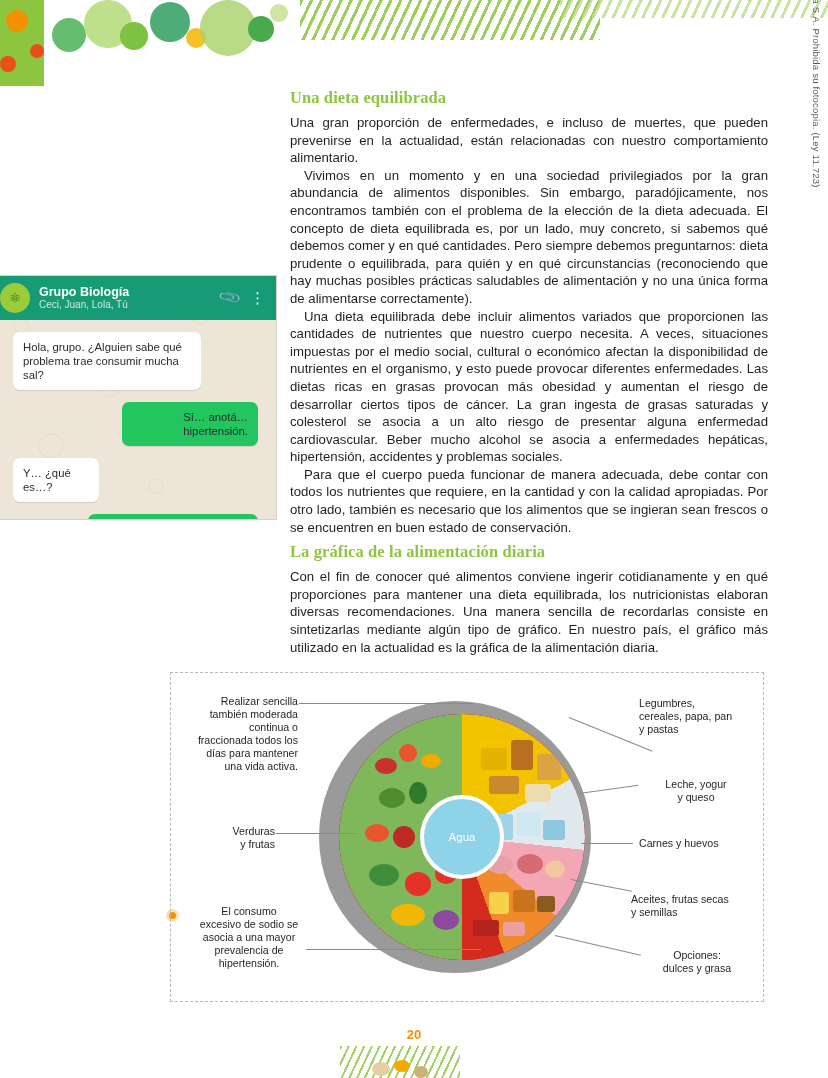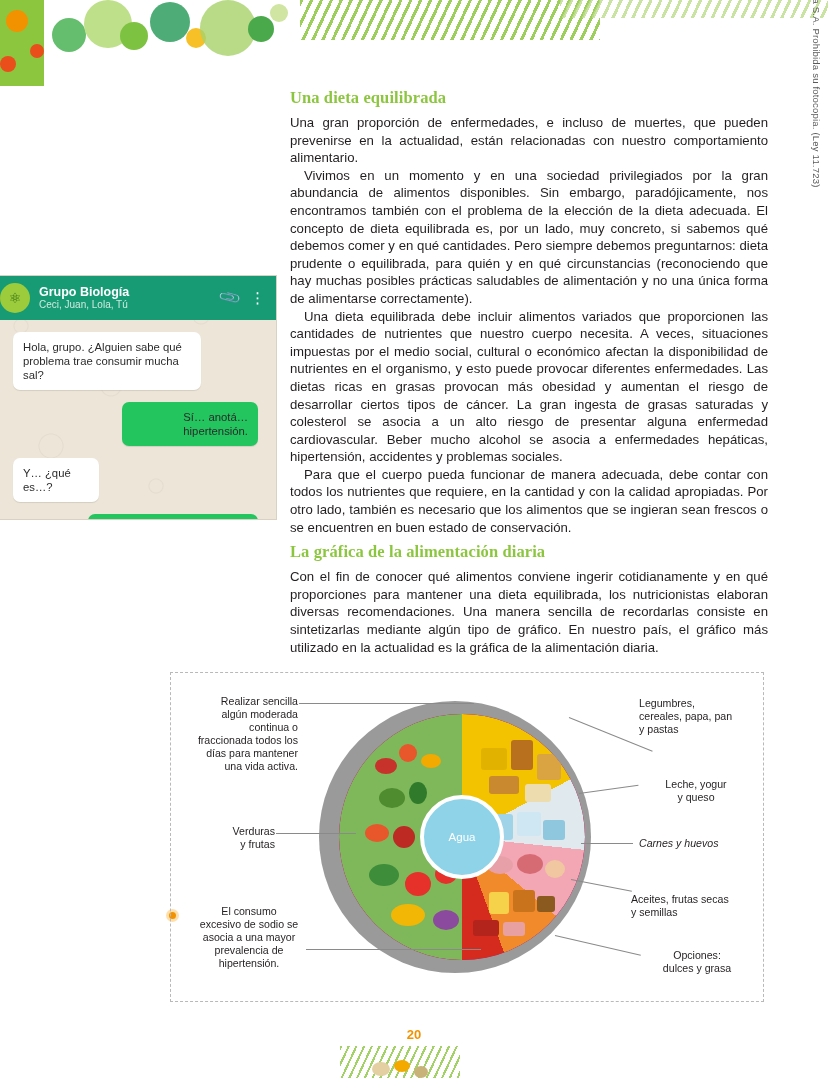--- a/index.html
+++ b/index.html
@@ -247,21 +247,21 @@
     <div class="leader" style="left:105px;top:160px;width:80px;"></div>
     <div class="leader" style="left:135px;top:276px;width:175px;"></div>
     <div class="leader" style="left:398px;top:44px;width:90px;transform:rotate(22deg);transform-origin:left center;"></div>
     <div class="leader" style="left:408px;top:120px;width:60px;transform:rotate(-8deg);transform-origin:left center;"></div>
     <div class="leader" style="left:410px;top:170px;width:52px;"></div>
     <div class="leader" style="left:400px;top:206px;width:62px;transform:rotate(11deg);transform-origin:left center;"></div>
     <div class="leader" style="left:384px;top:262px;width:88px;transform:rotate(13deg);transform-origin:left center;"></div>
 
     <div class="lbl r" style="left:12px;top:22px;width:115px;">
       <span>Realizar sencilla</span><br>
-      <span>algún moderada</span><br>
+      <span>también moderada</span><br>
       <span>continua o</span><br>
       <span>fraccionada todos los</span><br>
       <span>días para mantener</span><br>
       <span>una vida activa.</span>
     </div>
 
     <div class="lbl r" style="left:18px;top:152px;width:86px;">
       <span>Verduras</span><br>
       <span>y frutas</span>
     </div>
@@ -278,21 +278,21 @@
       <span>Legumbres,</span><br>
       <span>cereales, papa, pan</span><br>
       <span>y pastas</span>
     </div>
 
     <div class="lbl" style="left:470px;top:105px;width:110px;text-align:center;">
       <span>Leche, yogur</span><br>
       <span>y queso</span>
     </div>
 
-    <div class="lbl l" style="left:468px;top:164px;width:120px;font-style:italic;">
+    <div class="lbl l" style="left:468px;top:164px;width:120px;">
       <span>Carnes y huevos</span>
     </div>
 
     <div class="lbl" style="left:460px;top:220px;width:128px;text-align:left;">
       <span>Aceites, frutas secas</span><br>
       <span>y semillas</span>
     </div>
 
     <div class="lbl" style="left:470px;top:276px;width:112px;text-align:center;">
       <span>Opciones:</span><br>

